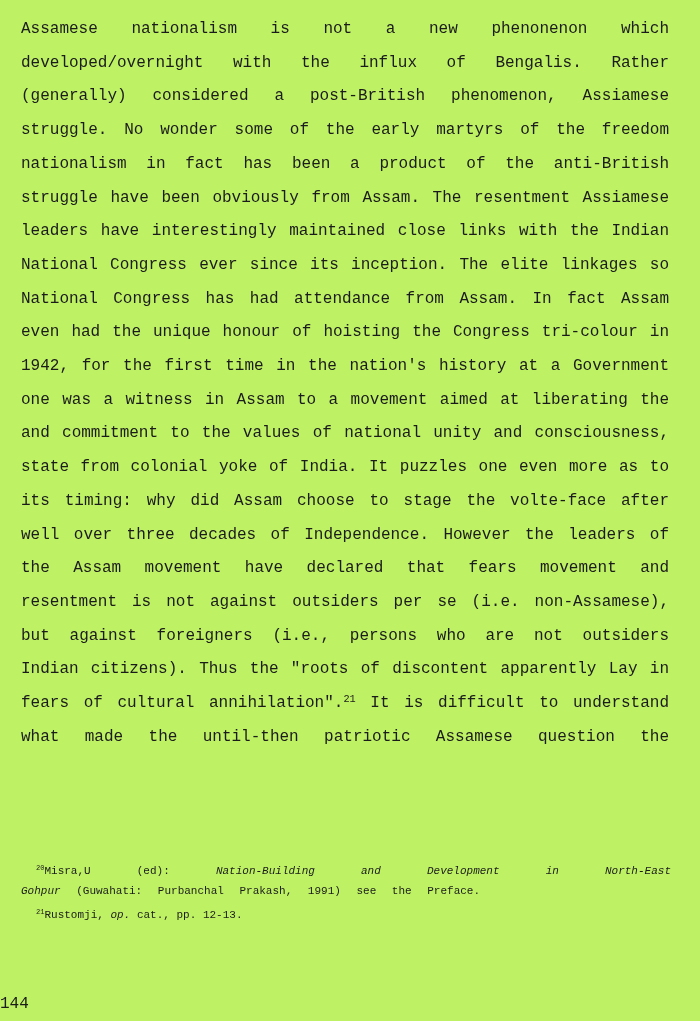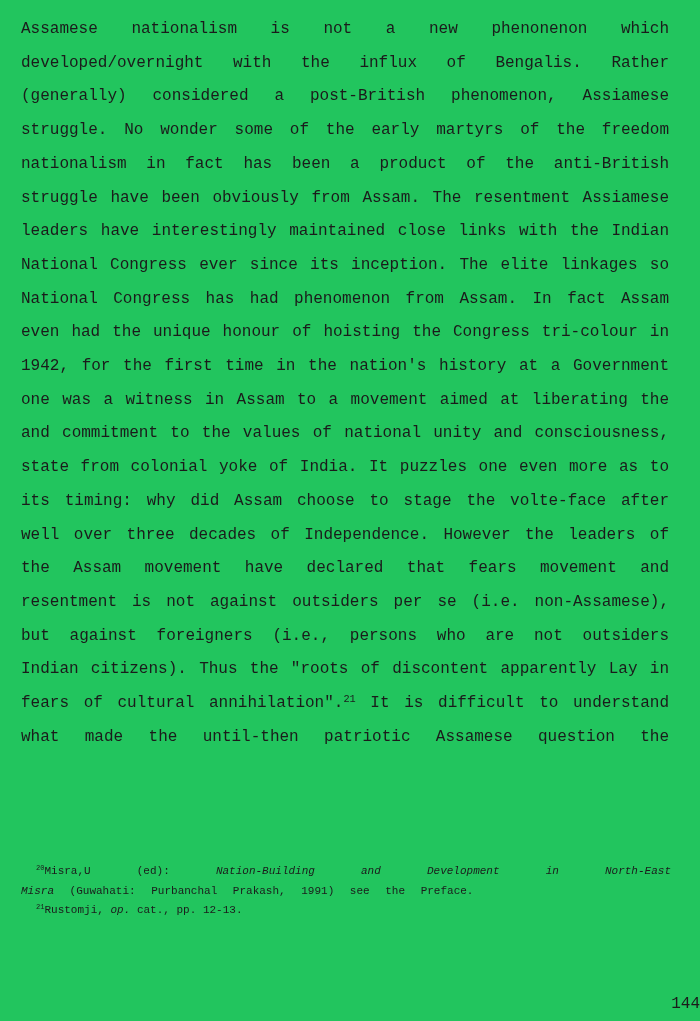--- a/index.html
+++ b/index.html
@@ -1,20 +1,20 @@
 <!DOCTYPE html>
 <html><head>
 <meta charset="utf-8">
 <style>
   html, body { margin: 0; padding: 0; background: #e8e8e8; }
   .page {
     position: relative;
     width: 700px;
     height: 1021px;
-    background: #22c55e;
+    background: #bef264;
     color: #1b1b1b;
     font-family: "Liberation Mono", "DejaVu Sans Mono", monospace;
     overflow: hidden;
     margin: 0 auto;
   }
   .body-text {
     position: absolute;
     left: 21px;
     top: 13px;
     width: 648px;
@@ -25,21 +25,21 @@
     text-align: justify;
     text-align-last: justify;
     white-space: normal;
   }
   .footnotes {
     position: absolute;
     left: 21px;
     top: 862px;
     width: 650px;
   }
-  .footnote + .footnote { }
+  .footnote + .footnote { margin-top: 5px; }
   .fn-line {
     font-size: 11px;
     line-height: 19.5px;
   }
   .fn-line.just {
     text-align: justify;
     text-align-last: justify;
   }
   .fn-line.indent { text-indent: 15px; }
   .fn-line.spread { word-spacing: 9px; }
@@ -47,56 +47,56 @@
   .sup {
     font-size: 0.64em;
     vertical-align: 0.52em;
     line-height: 0;
   }
   .page-number {
     position: absolute;
     top: 995px;
     left: 0;
     width: 100%;
-    text-align: right;
+    text-align: left;
     font-size: 16px;
     line-height: 18px;
   }
 </style>
 </head>
 <body>
 
 <div class="page">
   <div class="body-text" id="body-text">
       <div class="body-line"><span class="">Assamese nationalism is not a new phenonenon which</span></div>
       <div class="body-line"><span class="">developed/overnight with the influx of Bengalis. Rather</span></div>
       <div class="body-line"><span class="">(generally) considered a post-British phenomenon, Assiamese</span></div>
       <div class="body-line"><span class="">struggle. No wonder some of the early martyrs of the freedom</span></div>
       <div class="body-line"><span class="">nationalism in fact has been a product of the anti-British</span></div>
       <div class="body-line"><span class="">struggle have been obviously from Assam. The resentment Assiamese</span></div>
       <div class="body-line"><span class="">leaders have interestingly maintained close links with the Indian</span></div>
       <div class="body-line"><span class="">National Congress ever since its inception. The elite linkages so</span></div>
-      <div class="body-line"><span class="">National Congress has had phenomenon from Assam. In fact Assam</span></div>
+      <div class="body-line"><span class="">National Congress has had attendance from Assam. In fact Assam</span></div>
       <div class="body-line"><span class="">even had the unique honour of hoisting the Congress tri-colour in</span></div>
       <div class="body-line"><span class="">1942, for the first time in the nation's history at a Government</span></div>
       <div class="body-line"><span class="">one was a witness in Assam to a movement aimed at liberating the</span></div>
       <div class="body-line"><span class="">and commitment to the values of national unity and consciousness,</span></div>
       <div class="body-line"><span class="">state from colonial yoke of India. It puzzles one even more as to</span></div>
       <div class="body-line"><span class="">its timing: why did Assam choose to stage the volte-face after</span></div>
       <div class="body-line"><span class="">well over three decades of Independence. However the leaders of</span></div>
       <div class="body-line"><span class="">the Assam movement have declared that fears movement and</span></div>
       <div class="body-line"><span class="">resentment is not against outsiders per se (i.e. non-Assamese),</span></div>
       <div class="body-line"><span class="">but against foreigners (i.e., persons who are not outsiders</span></div>
       <div class="body-line"><span class="">Indian citizens). Thus the "roots of discontent apparently Lay in</span></div>
       <div class="body-line"><span class="">fears of cultural annihilation".</span><span class="sup ">21</span><span class=""> It is difficult to understand</span></div>
       <div class="body-line"><span class="">what made the until-then patriotic Assamese question the</span></div>
     </div>
   <div class="footnotes" id="footnotes">
       <div class="footnote">
         <div class="fn-line just indent"><span class="sup ">20</span><span class="">Misra,U (ed): </span><span class="it">Nation-Building and Development in North-East</span></div>
-        <div class="fn-line spread"><span class="it">Misra</span><span class=""> (Guwahati: Purbanchal Prakash, 1991) see the Preface.</span></div>
+        <div class="fn-line spread"><span class="it">Gohpur</span><span class=""> (Guwahati: Purbanchal Prakash, 1991) see the Preface.</span></div>
       </div>
       <div class="footnote">
         <div class="fn-line indent"><span class="sup ">21</span><span class="">Rustomji, </span><span class="it">op.</span><span class=""> cat., pp. 12-13.</span></div>
       </div>
     </div>
   <div class="page-number">144</div>
 </div>
 
 </body></html>

